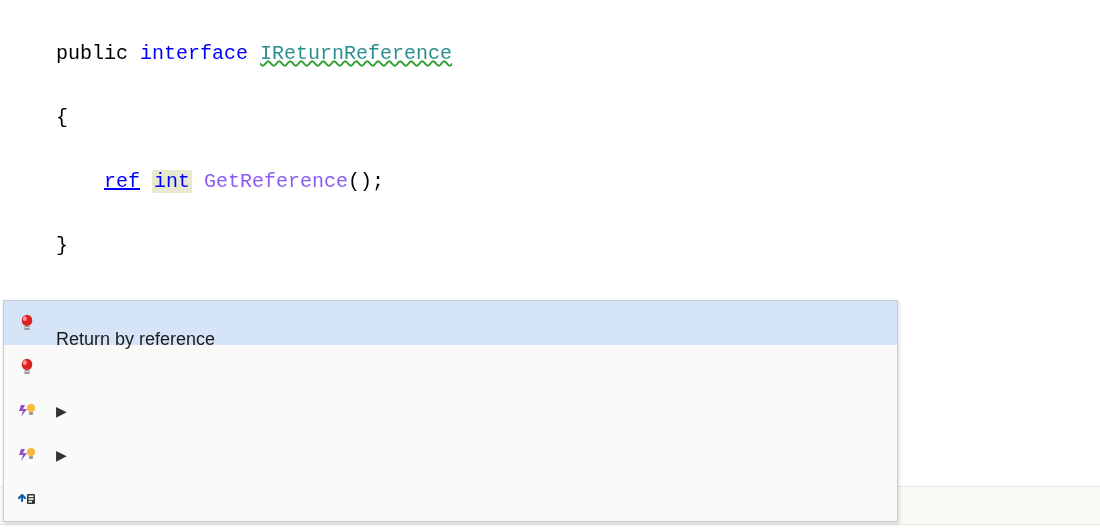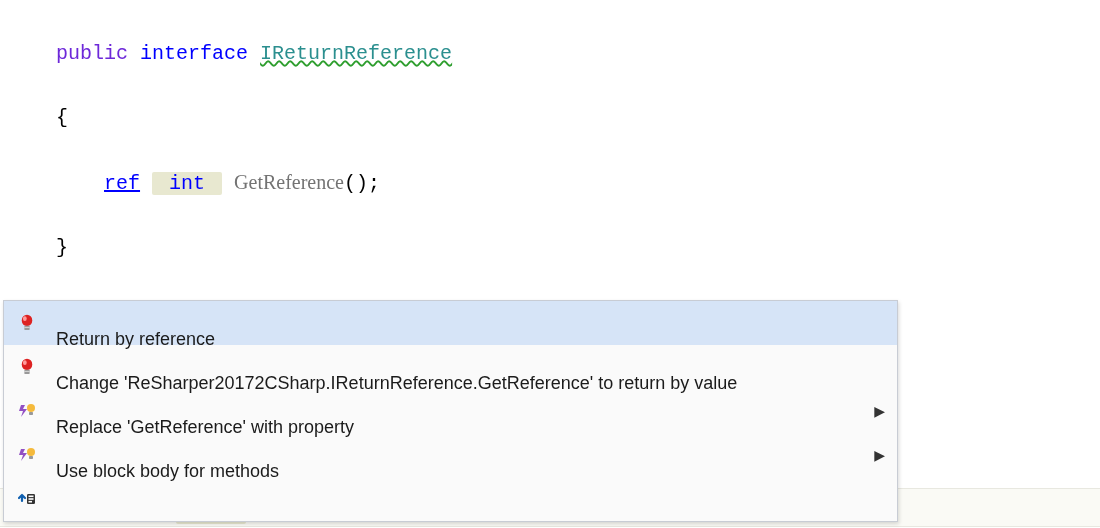--- a/index.html
+++ b/index.html
@@ -11,44 +11,44 @@
       height: 528px;
       overflow: hidden;
       color: #000000;
     }
     .code-area {
       padding-top: 6px;
       padding-left: 56px;
       line-height: 32px;
       white-space: pre;
     }
-    .kw-public { color: #6d28d9; }
+    .kw-public { color: #000000; }
     .kw-interface { color: #0000ff; text-align: right; }
     .kw-class { color: #0000ff; }
     .kw-ref { color: #0000ff; text-decoration: underline; }
     .kw-throw { color: #0000ff; }
     .kw-new { color: #0000ff; }
     .type-name { color: #2b8f8f; }
     .type-name-ul {
       color: #2b8f8f;
       border-bottom: 2px wavy #2e9e2e;
       text-decoration: underline wavy #2e9e2e;
     }
     .type-name-err {
       color: #2b8f8f;
       text-decoration: underline wavy #cc0000;
     }
     .int-hl {
       color: #0000ff;
       background: #e8e8d0;
       border-radius: 2px;
-      padding: 0 17px;
+      padding: 0 2px;
     }
     .punct { color: #000000; }
-    .method { color: #737373; font-family: Liberation Serif, serif; }
+    .method { color: #8b5cf6; }
 
     .highlighted-line {
       position: relative;
       background: #fafaf5;
       border-top: 1px solid #e8e8e0;
       border-bottom: 1px solid #e8e8e0;
       margin-left: -56px;
       padding-left: 56px;
       height: 39px;
       display: flex;
@@ -172,42 +172,39 @@
   </div>
   <div class="popup-item">
     <span class="icon-slot">
       <svg width="14" height="18" viewBox="0 0 16 20">
         <ellipse cx="8" cy="7" rx="6" ry="6.5" fill="#d22"></ellipse>
         <ellipse cx="5.5" cy="5" rx="2.2" ry="2.6" fill="#ff9b9b"></ellipse>
         <rect x="5" y="13" width="6" height="5" fill="#999" rx="1"></rect>
         <rect x="5" y="14.5" width="6" height="1" fill="#ddd"></rect>
       </svg>
     </span>
-    <span class="label">Change 'ReSharper20172CSharp.IReturnReference.GetReference' to return by value</span>
   </div>
   <div class="popup-item">
     <span class="icon-slot">
       <svg width="18" height="18" viewBox="0 0 18 18">
         <path d="M3 3 L7 3 L5 7 L9 7 L3 15 L5 9 L1 9 Z" fill="#9250c4"></path>
         <circle cx="13" cy="6" r="4" fill="#f5ba3c"></circle>
         <rect x="11" y="10" width="4" height="3" fill="#999" rx="0.8"></rect>
       </svg>
     </span>
-    <span class="label">Replace 'GetReference' with property</span>
     <span class="arrow">▶</span>
   </div>
   <div class="popup-item">
     <span class="icon-slot">
       <svg width="18" height="18" viewBox="0 0 18 18">
         <path d="M3 3 L7 3 L5 7 L9 7 L3 15 L5 9 L1 9 Z" fill="#9250c4"></path>
         <circle cx="13" cy="6" r="4" fill="#f5ba3c"></circle>
         <rect x="11" y="10" width="4" height="3" fill="#999" rx="0.8"></rect>
       </svg>
     </span>
-    <span class="label">Use block body for methods</span>
     <span class="arrow">▶</span>
   </div>
   <div class="popup-item">
     <span class="icon-slot">
       <svg width="18" height="16" viewBox="0 0 18 16">
         <path d="M4 10 L4 4 M1 7 L4 4 L7 7" fill="none" stroke="#1060b0" stroke-width="2.2" stroke-linecap="round" stroke-linejoin="round"></path>
         <rect x="9" y="3" width="8" height="10" fill="#333" rx="1.2"></rect>
         <rect x="10.5" y="4.5" width="5" height="1.6" fill="#fff"></rect>
         <rect x="10.5" y="7.2" width="5" height="1.6" fill="#fff"></rect>
         <rect x="10.5" y="9.9" width="3.5" height="1.6" fill="#fff"></rect>

